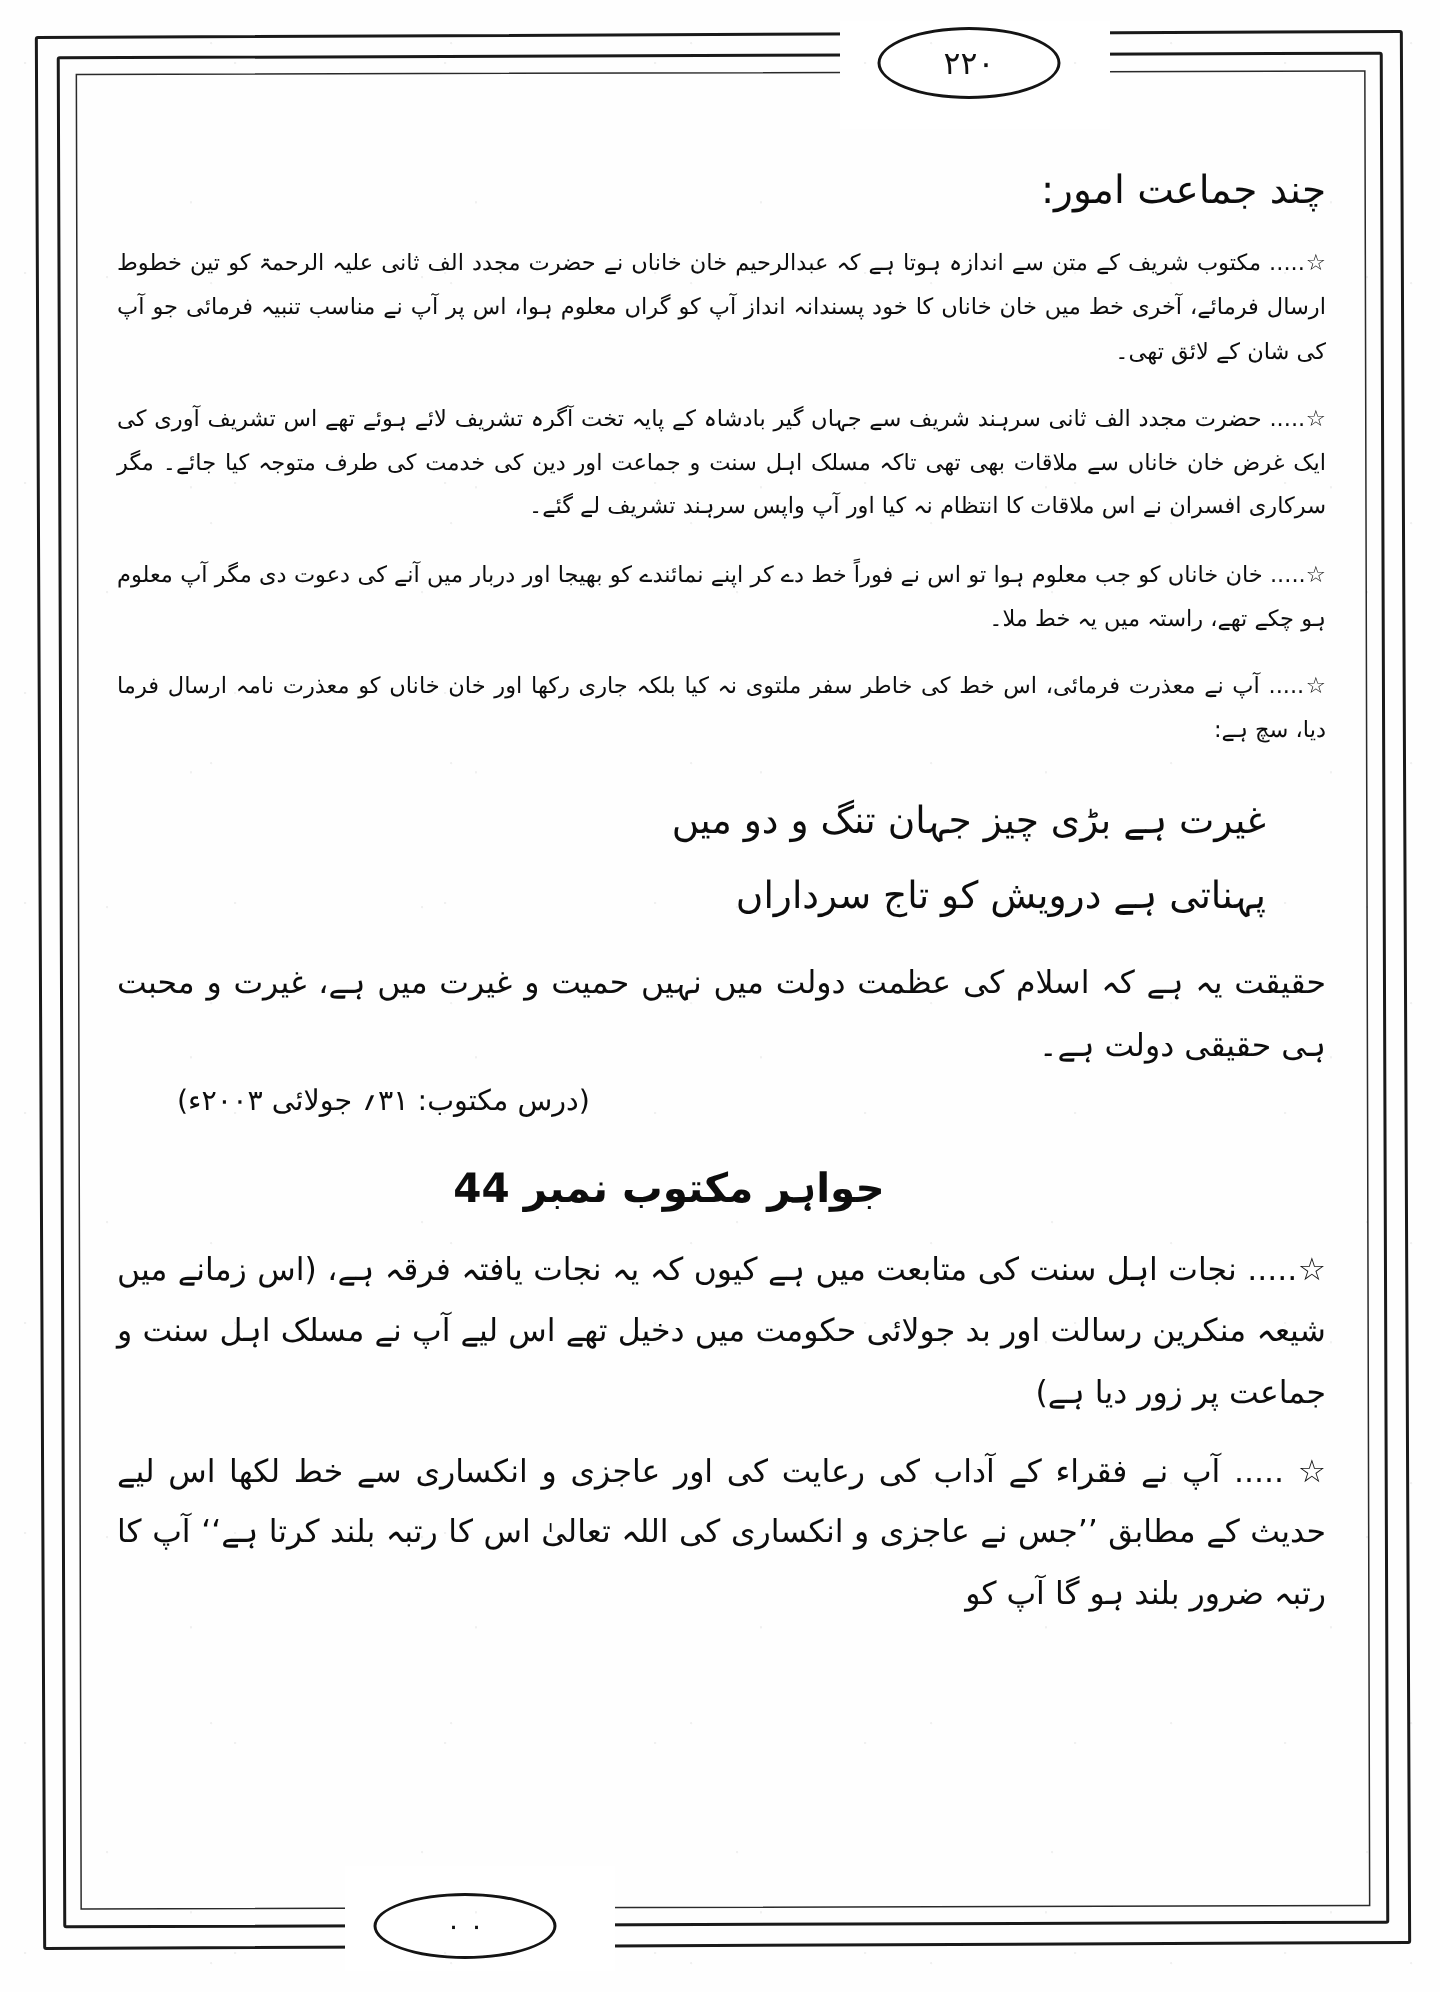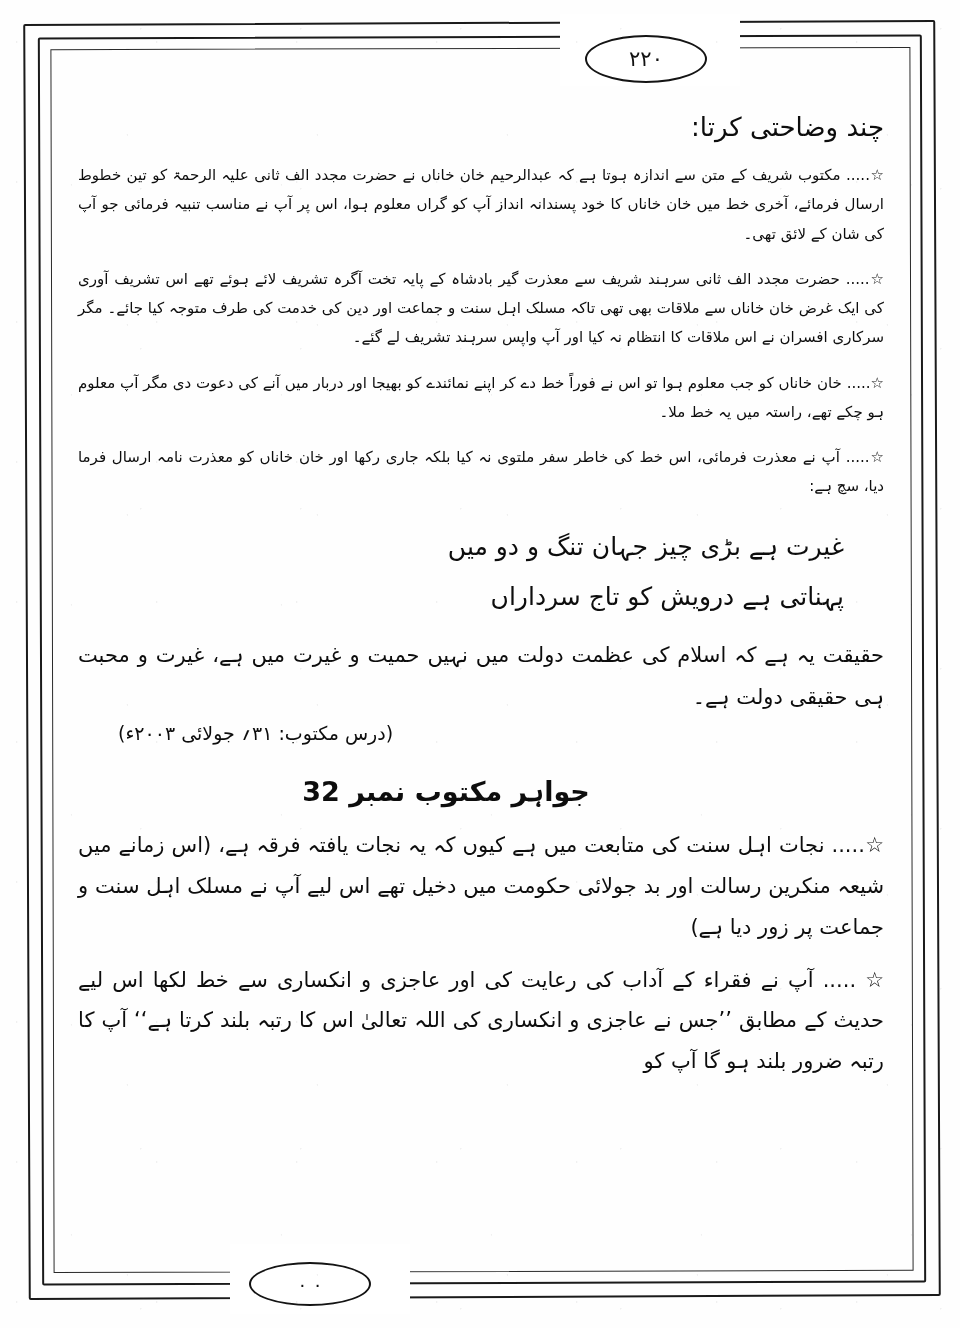--- a/index.html
+++ b/index.html
@@ -77,21 +77,21 @@
     border-radius: 50%;
     display: flex;
     align-items: center;
     justify-content: center;
     background: #ffffff;
     font-family: "DejaVu Sans", sans-serif;
     font-size: 21px;
     color: #111;
     letter-spacing: 1px;
   }
-  .page-oval.top { left: 585px; top: 35px; }
+  .page-oval.top { left: 585px; top: 18px; }
   .page-oval.bottom { left: 249px; bottom: 22px; height: 40px; font-size: 18px; }
 
   
   .content {
     position: absolute;
     left: 78px;
     top: 100px;
     width: 806px;
     direction: rtl;
     text-align: right;
@@ -179,36 +179,36 @@
   <div class="frame-inner2"></div>
 
   <div class="frame-gap-top"></div>
   <div class="frame-gap-bottom"></div>
 
   <div class="page-oval top">۲۲۰</div>
   <div class="page-oval bottom">۰ ۰</div>
 
   <div class="content">
 
-    <h2 class="section-heading">چند وضاحتی کرتا:</h2>
+    <h2 class="section-heading">چند جماعت امور:</h2>
 
     <p class="para">☆..... مکتوب شریف کے متن سے اندازہ ہوتا ہے کہ عبدالرحیم خان خاناں نے حضرت مجدد الف ثانی علیہ الرحمۃ کو تین خطوط ارسال فرمائے، آخری خط میں خان خاناں کا خود پسندانہ انداز آپ کو گراں معلوم ہوا، اس پر آپ نے مناسب تنبیہ فرمائی جو آپ کی شان کے لائق تھی۔</p>
-    <p class="para">☆..... حضرت مجدد الف ثانی سرہند شریف سے معذرت گیر بادشاہ کے پایہ تخت آگرہ تشریف لائے ہوئے تھے اس تشریف آوری کی ایک غرض خان خاناں سے ملاقات بھی تھی تاکہ مسلک اہل سنت و جماعت اور دین کی خدمت کی طرف متوجہ کیا جائے۔ مگر سرکاری افسران نے اس ملاقات کا انتظام نہ کیا اور آپ واپس سرہند تشریف لے گئے۔</p>
+    <p class="para">☆..... حضرت مجدد الف ثانی سرہند شریف سے جہاں گیر بادشاہ کے پایہ تخت آگرہ تشریف لائے ہوئے تھے اس تشریف آوری کی ایک غرض خان خاناں سے ملاقات بھی تھی تاکہ مسلک اہل سنت و جماعت اور دین کی خدمت کی طرف متوجہ کیا جائے۔ مگر سرکاری افسران نے اس ملاقات کا انتظام نہ کیا اور آپ واپس سرہند تشریف لے گئے۔</p>
     <p class="para">☆..... خان خاناں کو جب معلوم ہوا تو اس نے فوراً خط دے کر اپنے نمائندے کو بھیجا اور دربار میں آنے کی دعوت دی مگر آپ معلوم ہو چکے تھے، راستہ میں یہ خط ملا۔</p>
     <p class="para">☆..... آپ نے معذرت فرمائی، اس خط کی خاطر سفر ملتوی نہ کیا بلکہ جاری رکھا اور خان خاناں کو معذرت نامہ ارسال فرما دیا، سچ ہے:</p>
 
     <div class="couplet">
       <div class="line">غیرت ہے بڑی چیز جہان تنگ و دو میں</div>
       <div class="line">پہناتی ہے درویش کو تاج سرداراں</div>
     </div>
 
     <p class="closing">حقیقت یہ ہے کہ اسلام کی عظمت دولت میں نہیں حمیت و غیرت میں ہے، غیرت و محبت ہی حقیقی دولت ہے۔</p>
     <p class="source-ref">(درس مکتوب: ۳۱؍ جولائی ۲۰۰۳ء)</p>
 
-    <h2 class="jawahir-heading">جواہر مکتوب نمبر 32</h2>
+    <h2 class="jawahir-heading">جواہر مکتوب نمبر 44</h2>
 
     <p class="last-para">☆..... نجات اہل سنت کی متابعت میں ہے کیوں کہ یہ نجات یافتہ فرقہ ہے، (اس زمانے میں شیعہ منکرین رسالت اور بد جولائی حکومت میں دخیل تھے اس لیے آپ نے مسلک اہل سنت و جماعت پر زور دیا ہے)</p>
     <p class="last-para">☆ ..... آپ نے فقراء کے آداب کی رعایت کی اور عاجزی و انکساری سے خط لکھا اس لیے حدیث کے مطابق ’’جس نے عاجزی و انکساری کی اللہ تعالیٰ اس کا رتبہ بلند کرتا ہے‘‘ آپ کا رتبہ ضرور بلند ہو گا آپ کو</p>
 
   </div>
 
   <div class="speckle"></div>
 </div>
 
 </body></html>

